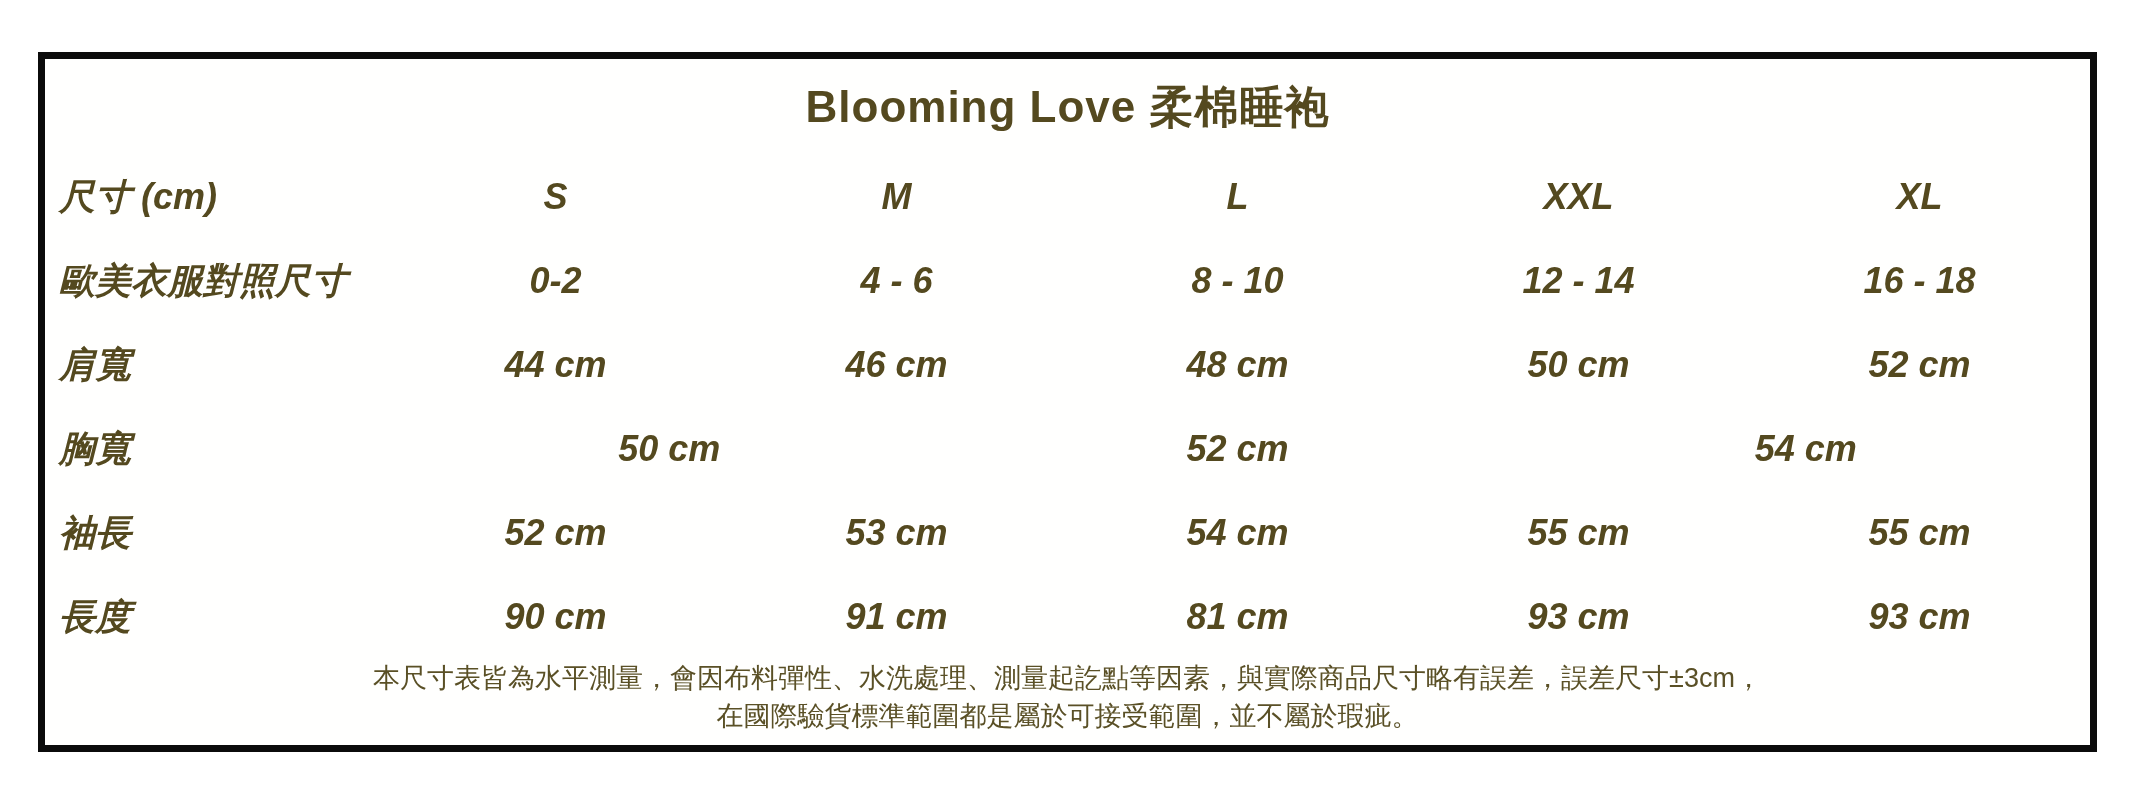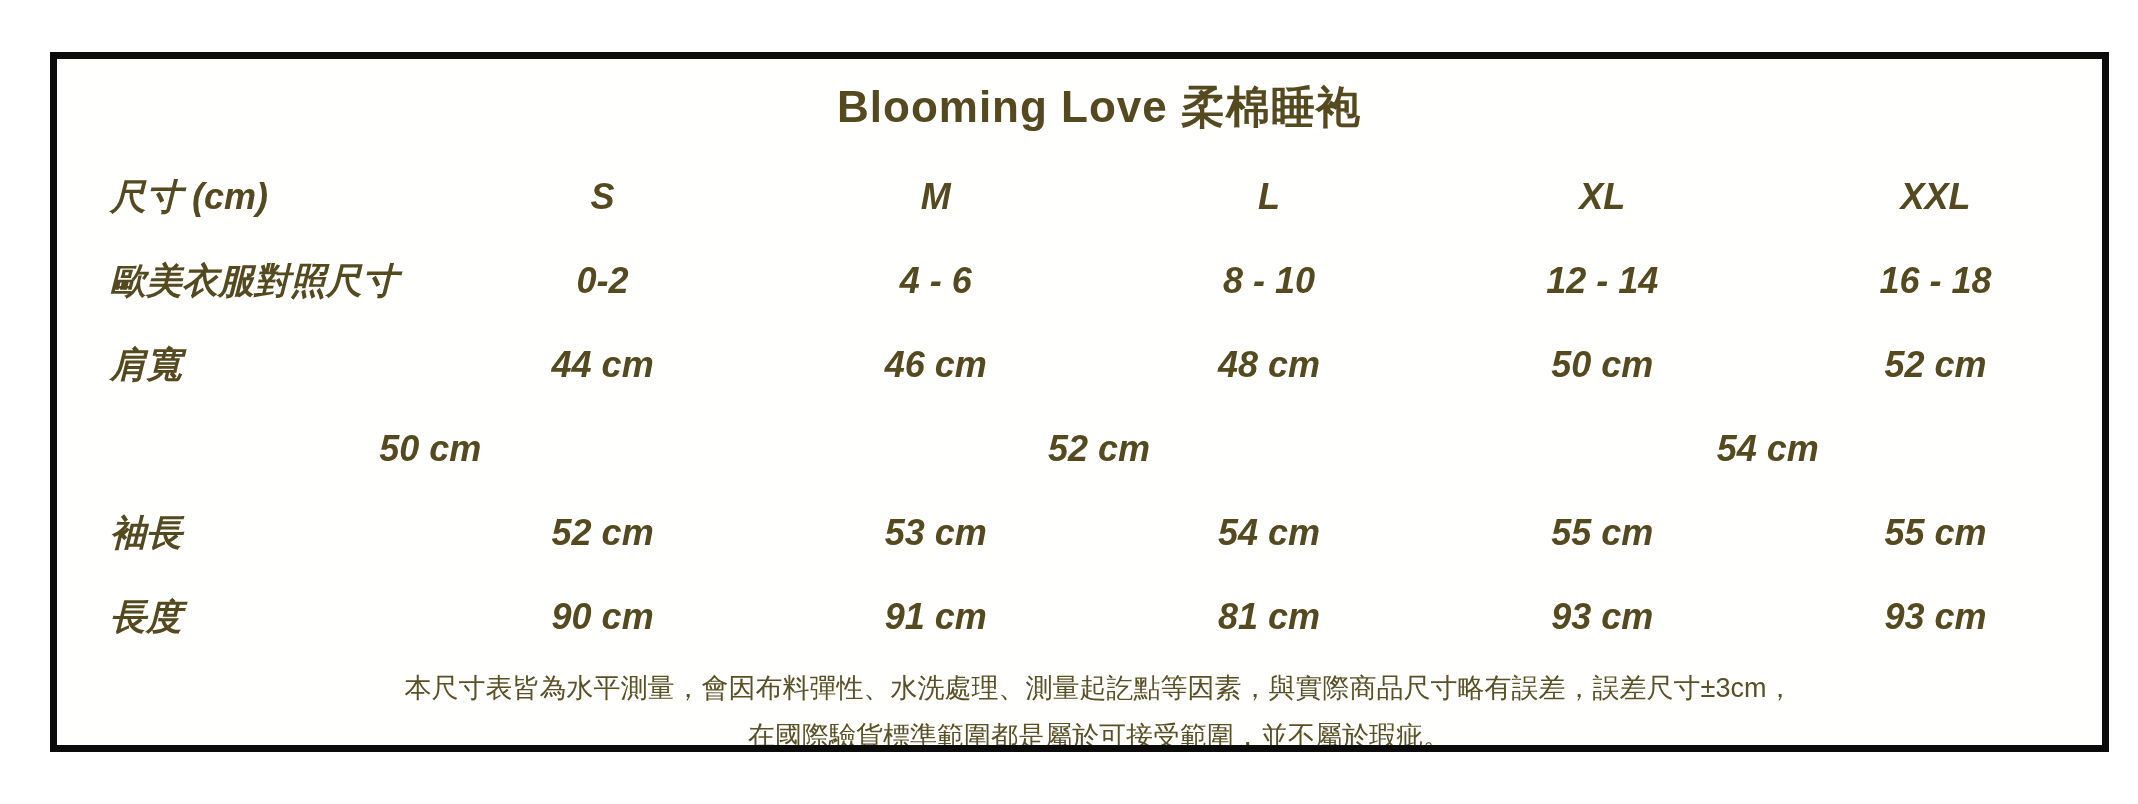--- a/index.html
+++ b/index.html
@@ -5,29 +5,28 @@
   html, body {
     margin: 0;
     padding: 0;
     width: 2138px;
     height: 804px;
     background: #ffffff;
     font-family: "Liberation Sans", "DejaVu Sans", sans-serif;
   }
   .frame {
     position: absolute;
-    left: 50px;
+    left: 38px;
     top: 52px;
     width: 2059px;
     height: 700px;
     box-sizing: border-box;
     border: 7px solid #0b0b0b;
     background: #fffffe;
     overflow: hidden;
-    padding-left: 39px;
   }
   .title {
     height: 96px;
     display: flex;
     align-items: center;
     justify-content: center;
     font-size: 44px;
     font-weight: 700;
     color: #54491f;
     letter-spacing: 1px;
@@ -61,55 +60,55 @@
     margin-top: 0;
   }
   .footnote {
     height: 38px;
     line-height: 38px;
     text-align: center;
     font-size: 27px;
     font-weight: 400;
     color: #5a5026;
     white-space: nowrap;
-    margin-top: 10px;
   }
 </style>
 </head>
 <body>
 
 <div class="frame">
   <div class="title">Blooming Love 柔棉睡袍</div>
 
   <div class="size-table" id="size-table">
       <div class="row">
         <div class="row-label">尺寸 (cm)</div>
         <div class="size-cell">S</div>
         <div class="size-cell">M</div>
         <div class="size-cell">L</div>
+        <div class="size-cell">XXL</div>
         <div class="size-cell">XL</div>
-        <div class="size-cell">XXL</div>
       </div>
       <div class="row">
         <div class="row-label">歐美衣服對照尺寸</div>
         <div class="size-cell">0-2</div>
         <div class="size-cell">4 - 6</div>
         <div class="size-cell">8 - 10</div>
         <div class="size-cell">12 - 14</div>
         <div class="size-cell">16 - 18</div>
       </div>
       <div class="row">
         <div class="row-label">肩寬</div>
         <div class="size-cell">44 cm</div>
         <div class="size-cell">46 cm</div>
         <div class="size-cell">48 cm</div>
         <div class="size-cell">50 cm</div>
         <div class="size-cell">52 cm</div>
       </div>
       <div class="row">
+        <div class="row-label">胸寬</div>
         <div class="size-cell">50 cm</div>
         <div class="size-cell">52 cm</div>
         <div class="size-cell">54 cm</div>
       </div>
       <div class="row">
         <div class="row-label">袖長</div>
         <div class="size-cell">52 cm</div>
         <div class="size-cell">53 cm</div>
         <div class="size-cell">54 cm</div>
         <div class="size-cell">55 cm</div>

